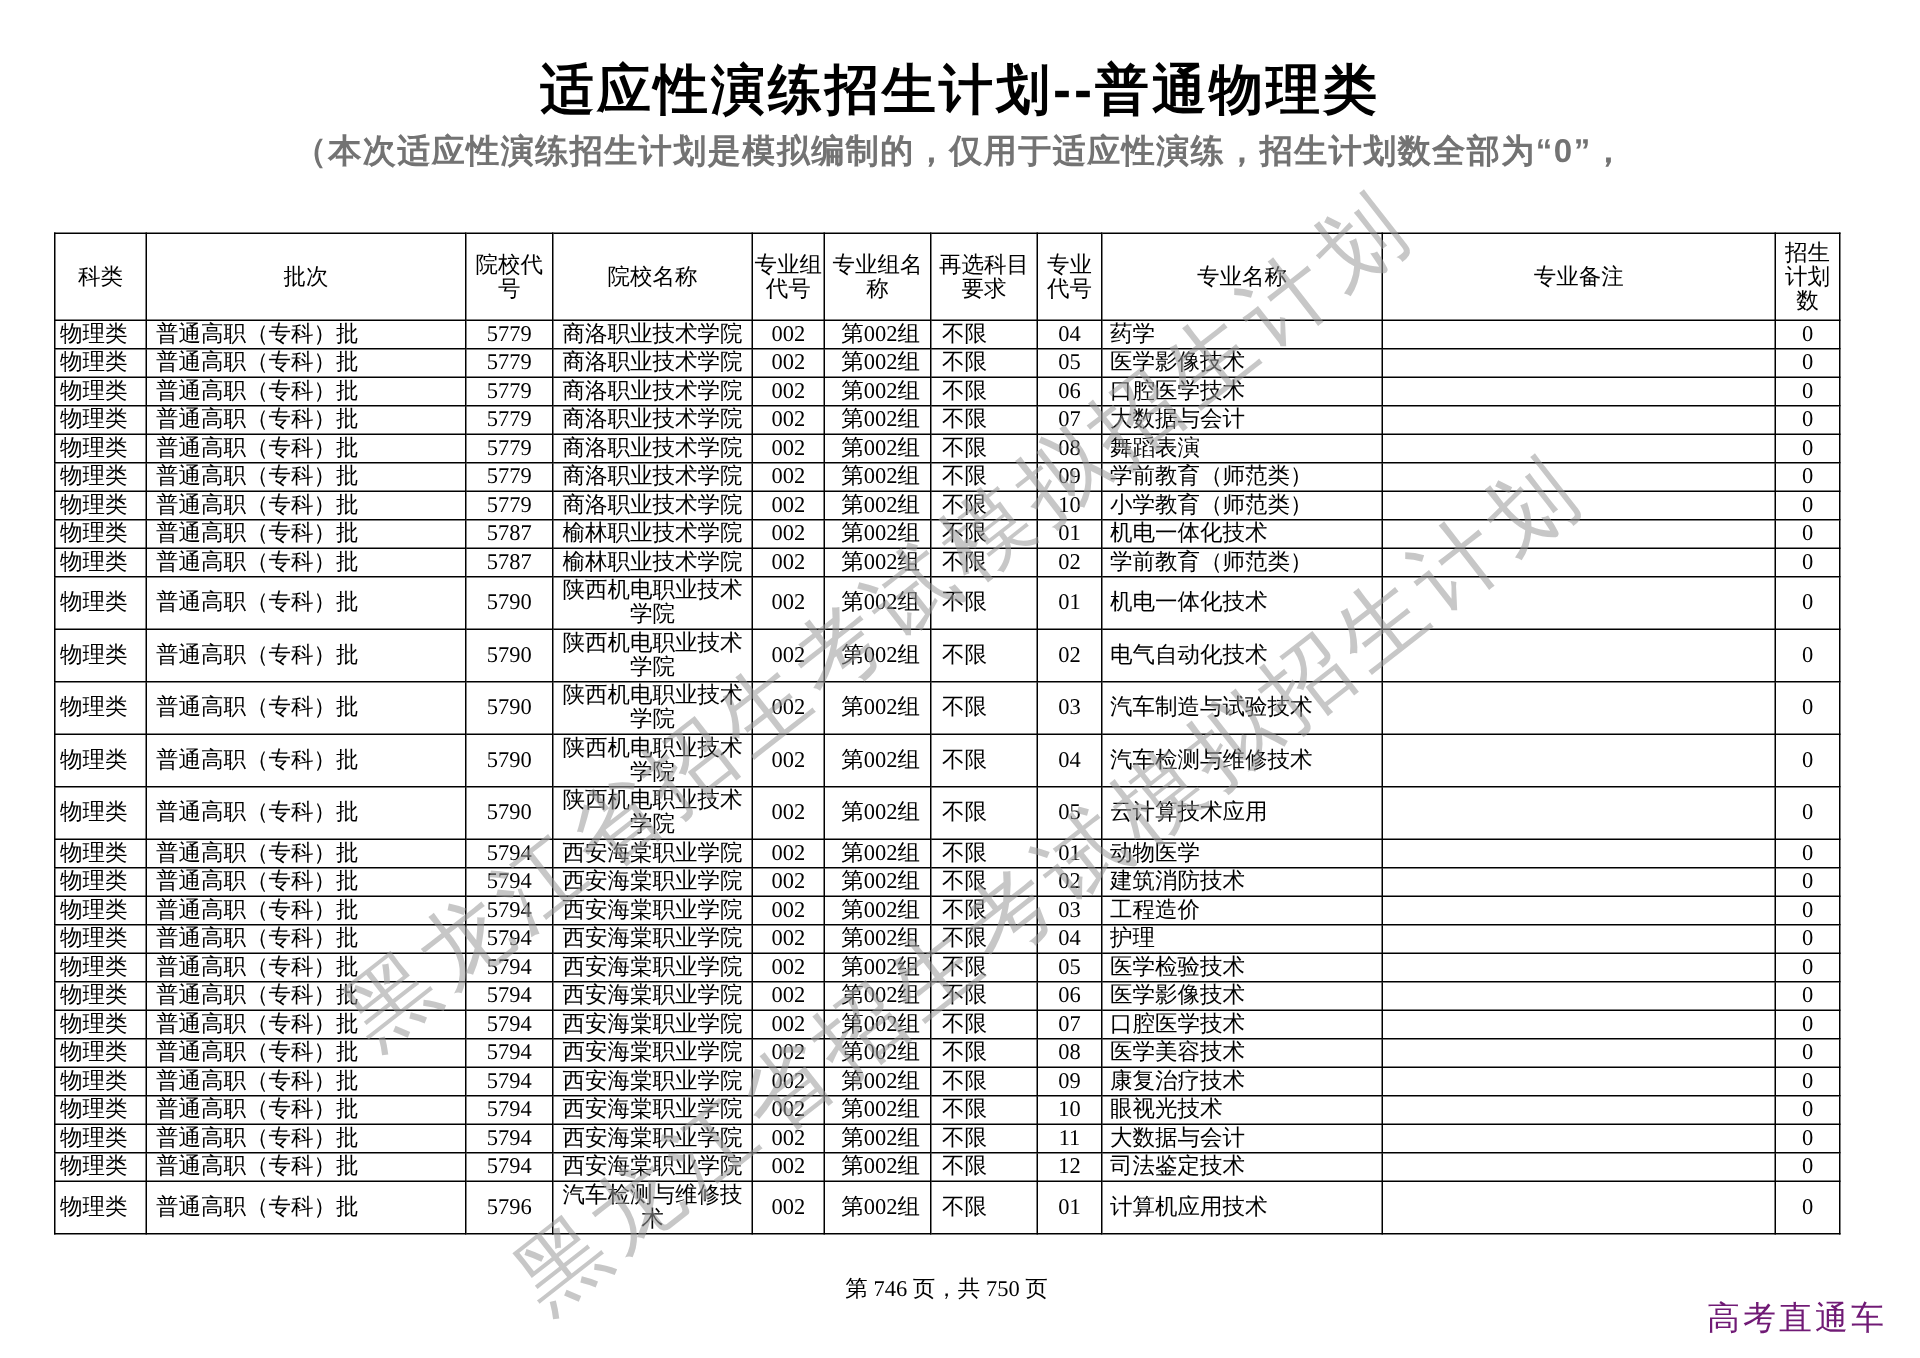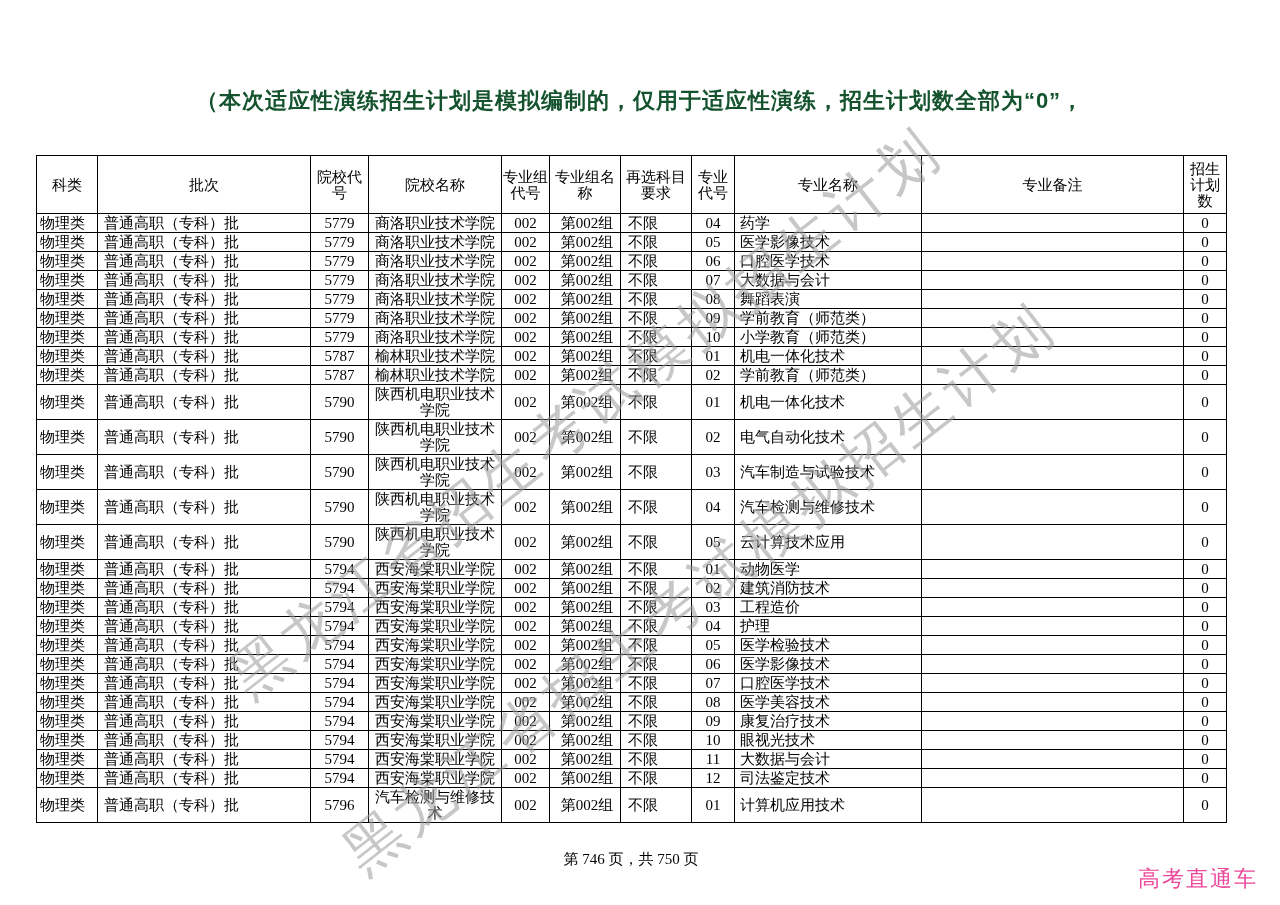--- a/index.html
+++ b/index.html
@@ -5,21 +5,21 @@
   * { margin:0; padding:0; box-sizing:border-box; }
   html,body { width:1280px; height:905px; background:#ffffff;
               font-family:"Liberation Serif","DejaVu Serif",serif; color:#000; }
   .page { position:relative; width:1280px; height:905px; background:#fff; overflow:hidden; }
 
   .title { position:absolute; top:36px; left:0; width:100%; text-align:center;
            font-family:"Liberation Sans","DejaVu Sans",sans-serif;
            font-weight:bold; font-size:36px; letter-spacing:2px; }
   .subtitle { position:absolute; top:84px; left:0; width:100%; text-align:center;
               font-family:"Liberation Sans","DejaVu Sans",sans-serif;
-              font-weight:bold; font-size:22px; line-height:33px; color:#14532d;
+              font-weight:bold; font-size:22px; line-height:33px; color:#737373;
               letter-spacing:1px; }
 
   table.maintable { position:absolute; left:36px; top:155px; width:1190px;
                     border-collapse:collapse; table-layout:fixed; background:#fff; }
   th,td { border:1.5px solid #000; font-size:15px; line-height:16px;
           padding:1px 3px; font-weight:normal; vertical-align:middle;
           word-break:break-all; overflow:hidden; }
   thead th { height:58px; text-align:center; padding:1px 1px; }
   td.c0 { text-align:left; }
   td.c1 { text-align:left; padding-left:6px; }
@@ -29,38 +29,39 @@
   td.c5 { text-align:center; padding-left:7px; }
   td.c6 { text-align:left; padding-left:7px; }
   td.c7 { text-align:center; }
   td.c8 { text-align:left; padding-left:5px; }
   td.c9 { text-align:left; }
   td.c10 { text-align:center; }
 
   .footer-page { position:absolute; left:36px; width:1190px; top:850px;
                  text-align:center; font-size:15px; }
   .brand { position:absolute; right:22px; top:864px; font-size:22px;
-           color:#ec4899; font-family:"Liberation Sans","DejaVu Sans",sans-serif;
+           color:#701a75; font-family:"Liberation Sans","DejaVu Sans",sans-serif;
            letter-spacing:2px; }
 
   .watermark { position:absolute; white-space:nowrap; pointer-events:none;
                font-family:"Liberation Sans","DejaVu Sans",sans-serif;
                font-size:58px; letter-spacing:5px; color:#9a9a9a; opacity:0.55;
                transform-origin:0 50%; transform:rotate(-38deg); z-index:3; }
   .wm-a { left:238px; top:646px; }
   .wm-b { left:352px; top:822px; }
 </style>
 </head>
 <body>
 
 <div class="page">
 
   <div class="watermark wm-a">黑龙江省招生考试模拟招生计划</div>
   <div class="watermark wm-b">黑龙江省招生考试模拟招生计划</div>
 
+  <h1 class="title">适应性演练招生计划--普通物理类</h1>
 
   <div class="subtitle">
     <div>（本次适应性演练招生计划是模拟编制的，仅用于适应性演练，招生计划数全部为“0”，</div>
   </div>
 
   <table class="maintable">
     <colgroup>
       <col style="width:61px">
         <col style="width:213px">
         <col style="width:58px">

